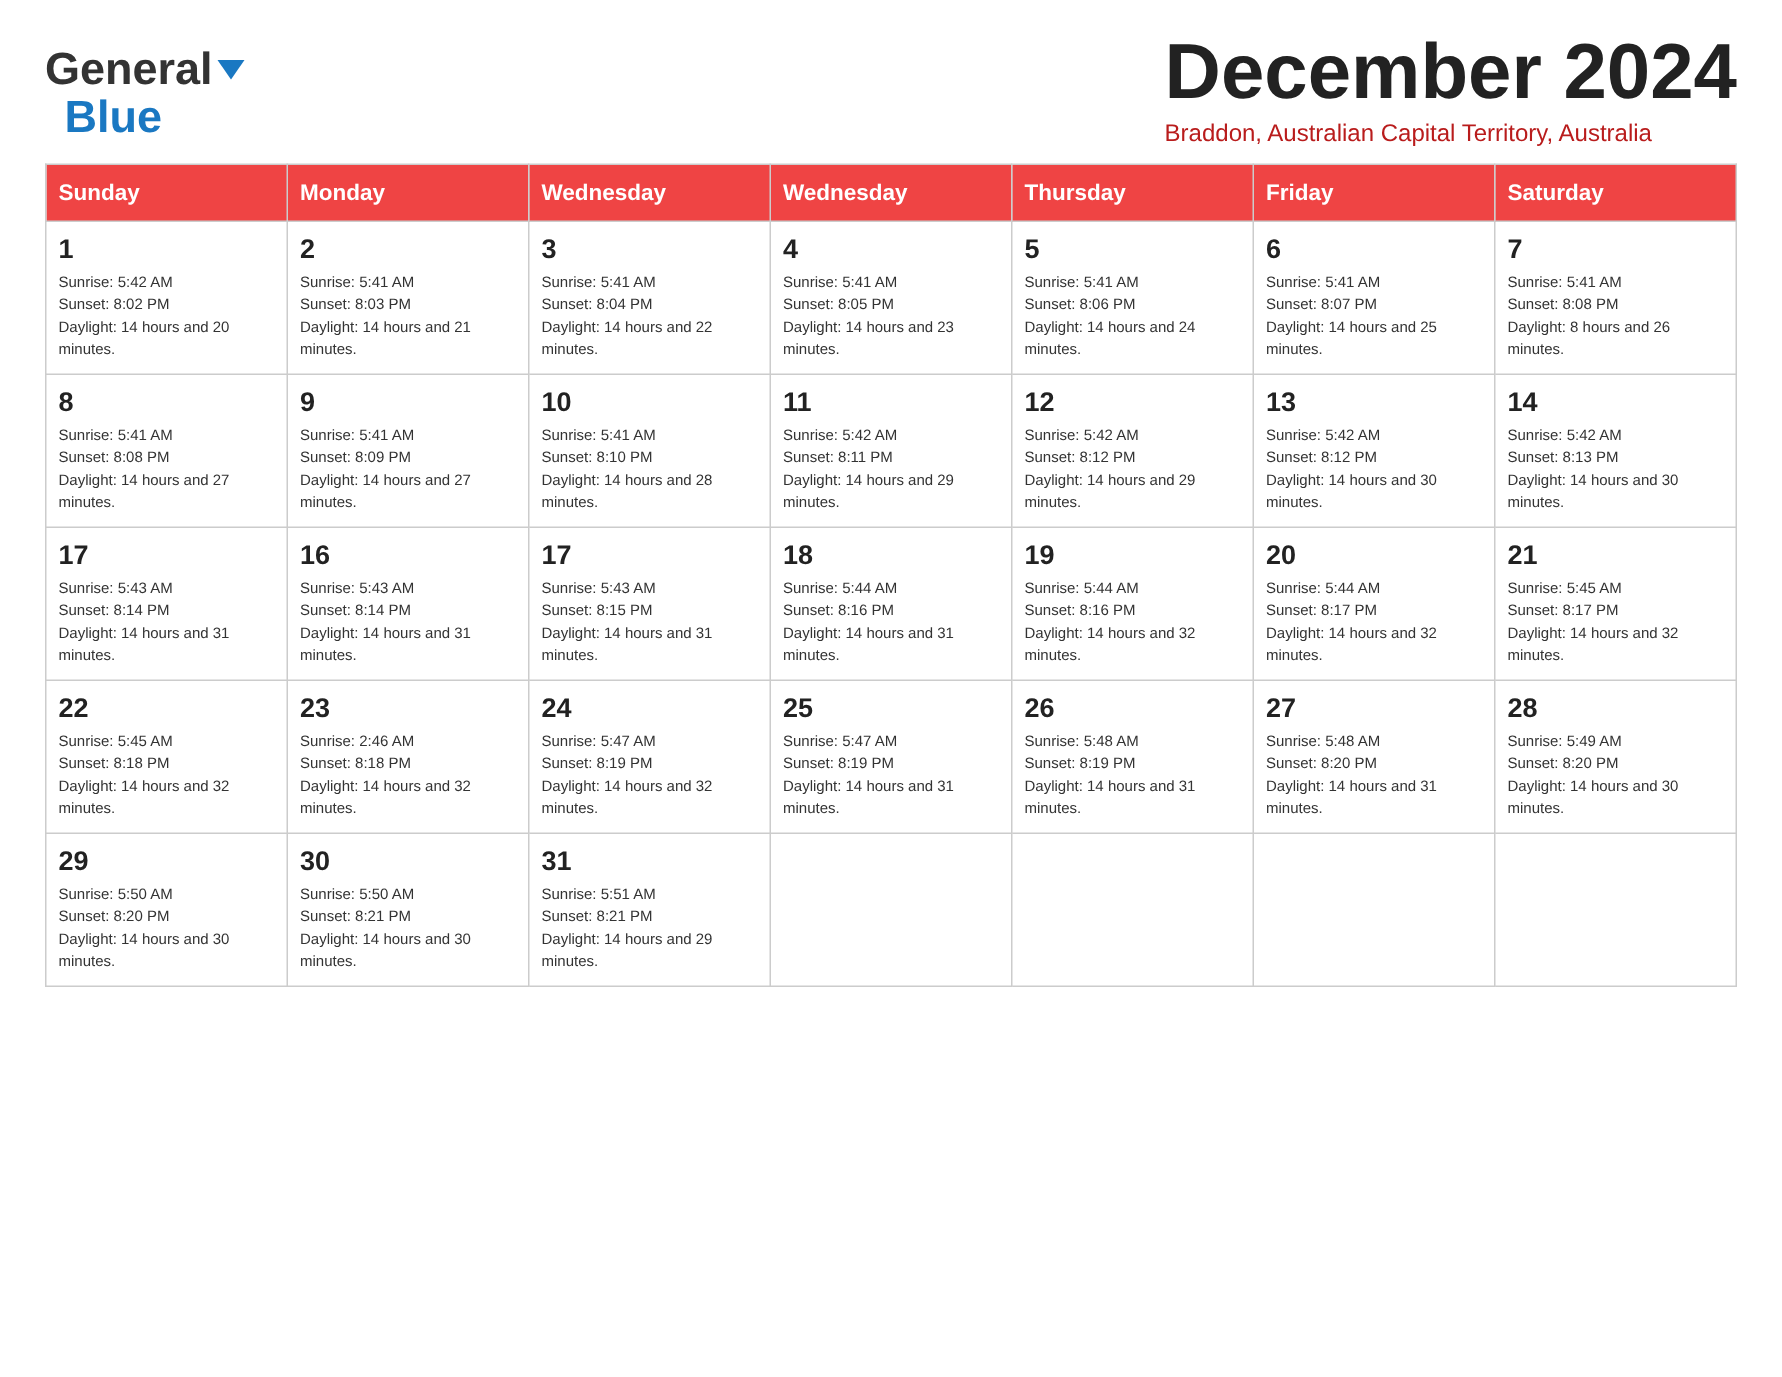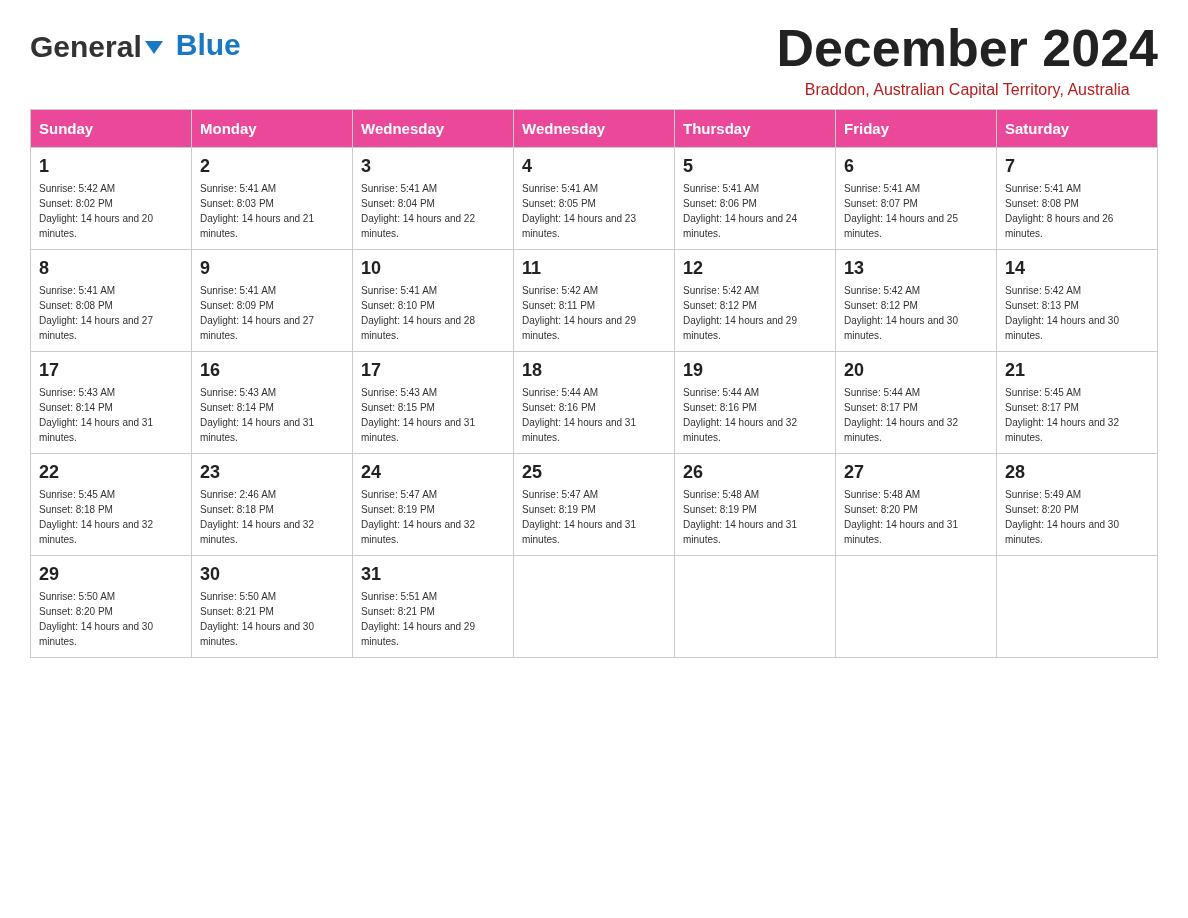--- a/index.html
+++ b/index.html
@@ -11,45 +11,45 @@
       min-height: 918px;
     }
     .header {
       display: flex;
       justify-content: space-between;
       align-items: flex-start;
       margin-bottom: 10px;
     }
     .logo {
       display: flex;
-      flex-direction: row;
+      flex-direction: column;
       align-items: flex-start;
       margin-top: 10px;
     }
     .title-section {
-      text-align: center;
+      text-align: left;
     }
     .month-title {
       font-size: 52px;
       font-weight: bold;
       color: #222;
       line-height: 1.1;
     }
     .location-title {
       font-size: 16px;
       color: #b91c1c;
       margin-top: 4px;
     }
     .calendar {
       width: 100%;
       border-collapse: collapse;
       margin-top: 10px;
     }
     .calendar thead th {
-      background-color: #ec4899;
+      background-color: #ef4444;
       color: #ffffff;
       font-size: 15px;
       font-weight: bold;
       padding: 10px 8px;
       text-align: left;
       border: 1px solid #ccc;
     }
     .calendar tbody td {
       vertical-align: top;
       border: 1px solid #ccc;

